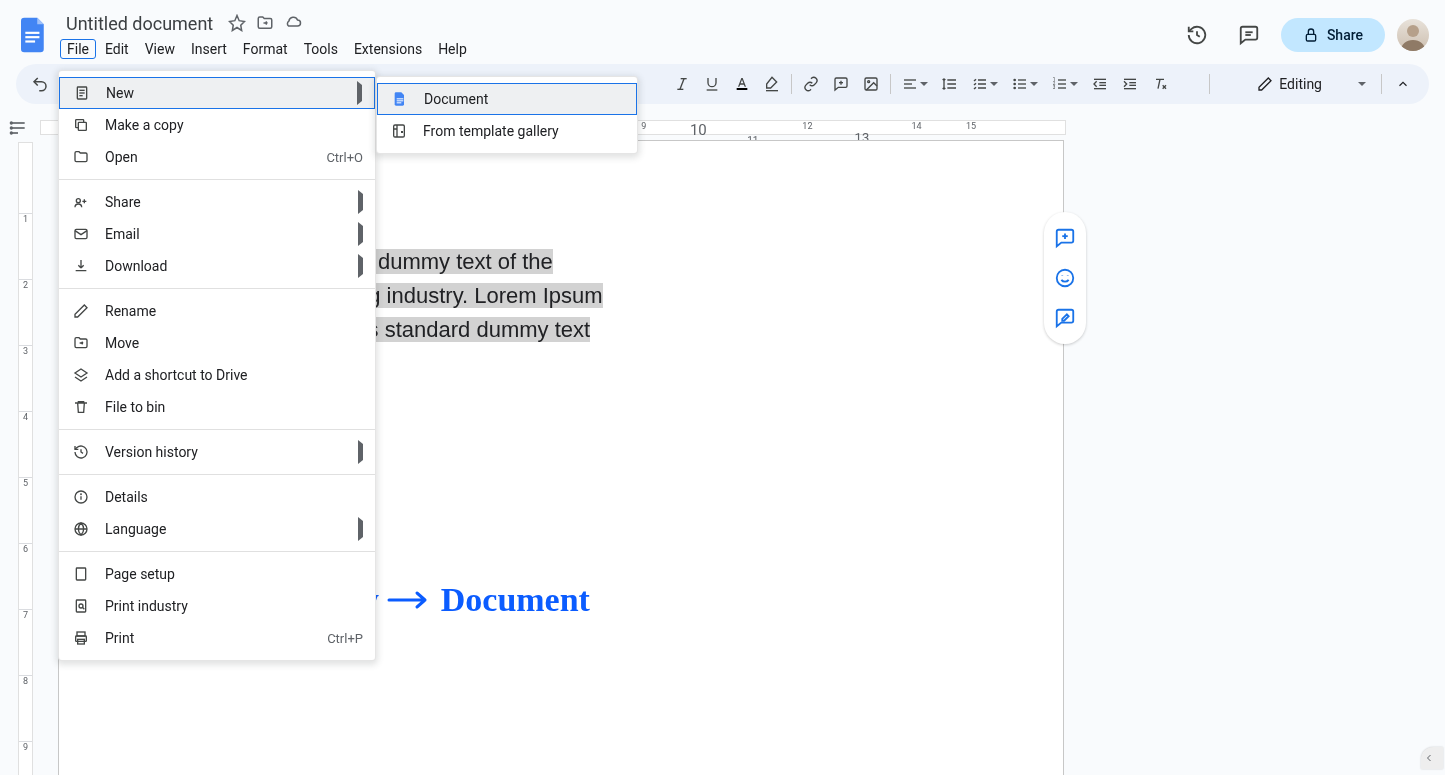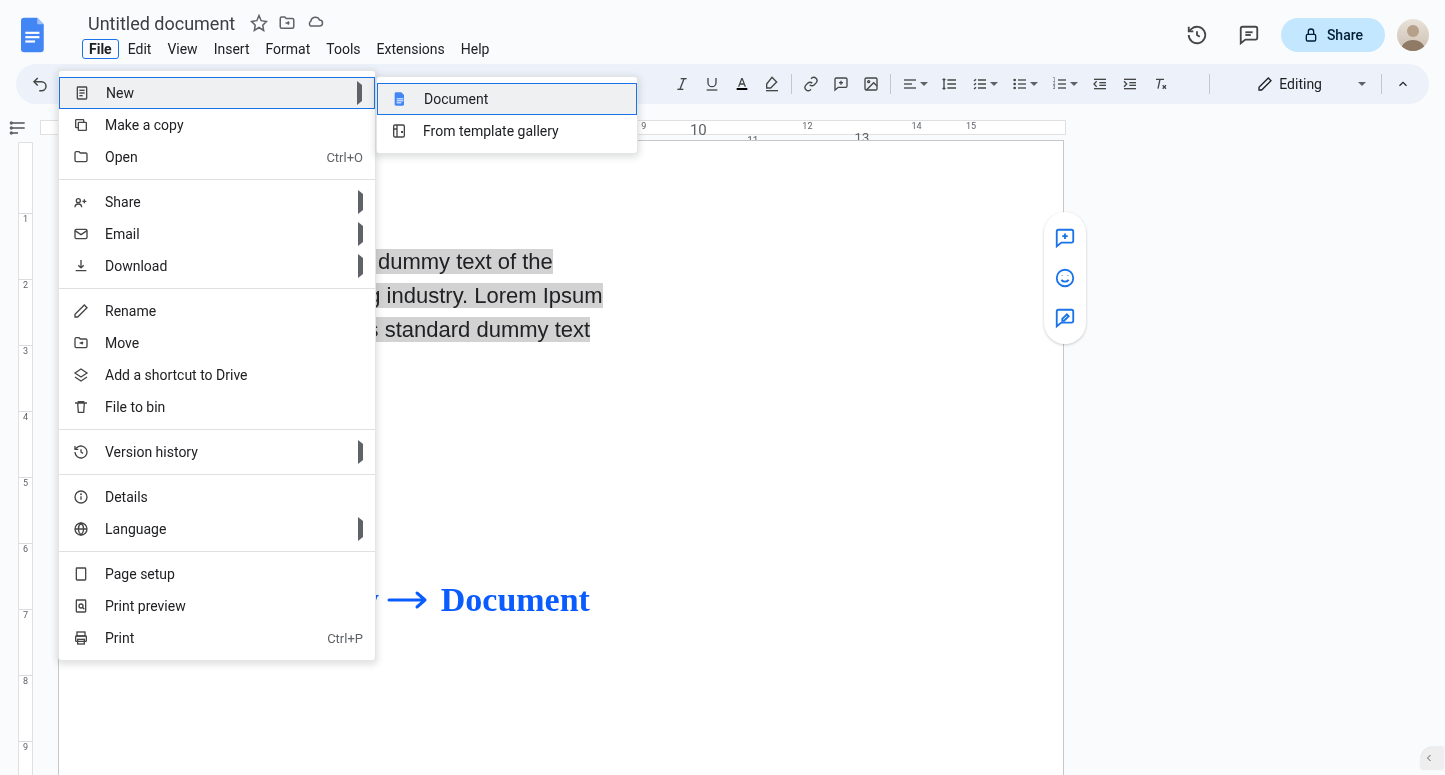--- a/index.html
+++ b/index.html
@@ -1,28 +1,28 @@
 <!DOCTYPE html>
 <html><head>
 <meta charset="utf-8">
 <style>
 * { margin: 0; padding: 0; box-sizing: border-box; }
 body { font-family: "Google Sans", Roboto, Arial, sans-serif; font-size: 14px; background: #f9fbfd; color: #202124; overflow: hidden; width: 1445px; height: 775px; }
 
-.header { display: flex; align-items: center; padding: 6px 16px 0 16px; height: 64px; gap: 22px; }
+.header { display: flex; align-items: center; padding: 6px 16px 0 16px; height: 64px; }
 .docs-logo { width: 36px; height: 36px; margin-right: 8px; display:flex; align-items:center; justify-content:center; }
 .docs-logo svg { width: 26px; height: 36px; }
 .title-area { flex: 1; }
 .title-row { display: flex; align-items: center; gap: 8px; height: 28px; }
 .doc-title { font-size: 18px; color: #3c4043; padding: 2px 6px; }
 .title-icon { width: 20px; height: 20px; color: #5f6368; display:flex; align-items:center; justify-content:center; }
 
 .menu-bar { display: flex; gap: 2px; height: 24px; align-items:center; }
 .menu-item { padding: 2px 7px; font-size: 14px; color: #202124; cursor: pointer; border-radius: 4px; }
-.menu-item.active { border: 1px solid #1a73e8; border-radius: 3px; padding: 1px 6px; font-weight: bold; }
+.menu-item.active { border: 1px solid #1a73e8; border-radius: 3px; padding: 1px 6px; }
 
 .header-right { display: flex; align-items: center; gap: 12px; }
 .header-icon-btn { width: 40px; height: 40px; display: flex; align-items: center; justify-content: center; color: #444746; border-radius: 50%; }
 .share-btn { display: flex; align-items: center; gap: 8px; background: #c2e7ff; color: #001d35; padding: 9px 22px; border-radius: 40px; font-weight: 500; font-size: 14px; }
 .avatar { width: 32px; height: 32px; border-radius: 50%; background: linear-gradient(#e8e2da,#cdbfb0); display:flex; align-items:center; justify-content:center; overflow:hidden;}
 .avatar svg{width:32px;height:32px;}
 
 .toolbar { display: flex; align-items: center; background: #edf2fa; border-radius: 24px; margin: 0 16px 8px 16px; padding: 2px 10px; height: 40px; gap: 2px; }
 .tb-btn { width: 28px; height: 28px; display: flex; align-items: center; justify-content: center; color: #444746; border-radius: 4px; }
 .tb-sep { width: 1px; height: 20px; background: #c7c7c7; margin: 0 3px; }
@@ -510,21 +510,21 @@
       <span class="mi-label">Page setup</span>
     </div>
     <div class="menu-row">
       <span class="mi-icon">
         <svg width="16" height="16" viewBox="0 0 24 24" fill="none" stroke="currentColor" stroke-width="2">
           <rect x="5" y="3" width="14" height="18" rx="1"></rect>
           <circle cx="12" cy="12" r="3"></circle>
           <path d="M14 14l3 3"></path>
         </svg>
       </span>
-      <span class="mi-label">Print preview</span>
+      <span class="mi-label">Print industry</span>
     </div>
     <div class="menu-row">
       <span class="mi-icon">
         <svg width="16" height="16" viewBox="0 0 24 24" fill="none" stroke="currentColor" stroke-width="2">
           <rect x="6" y="3" width="12" height="6"></rect>
           <rect x="4" y="9" width="16" height="8" rx="1"></rect>
           <rect x="7" y="14" width="10" height="7"></rect>
         </svg>
       </span>
       <span class="mi-label">Print</span>

